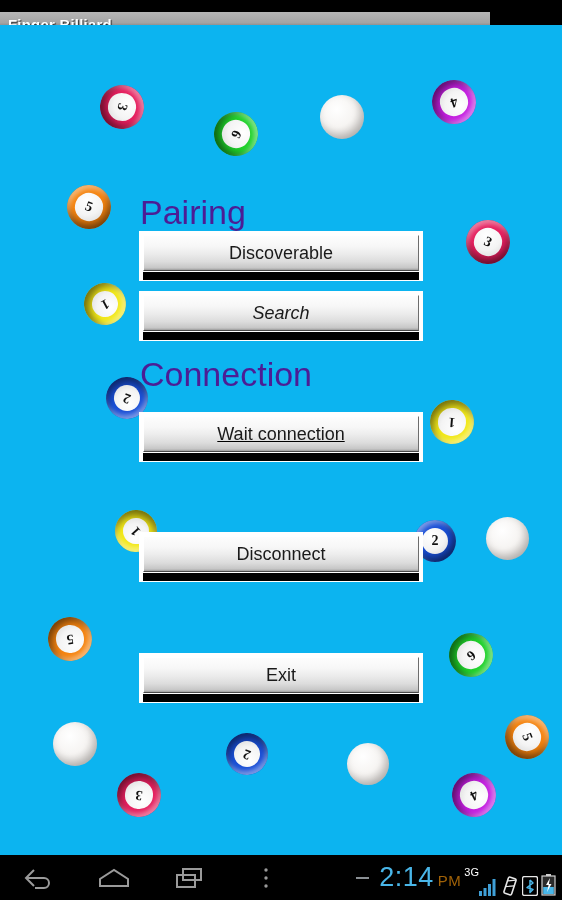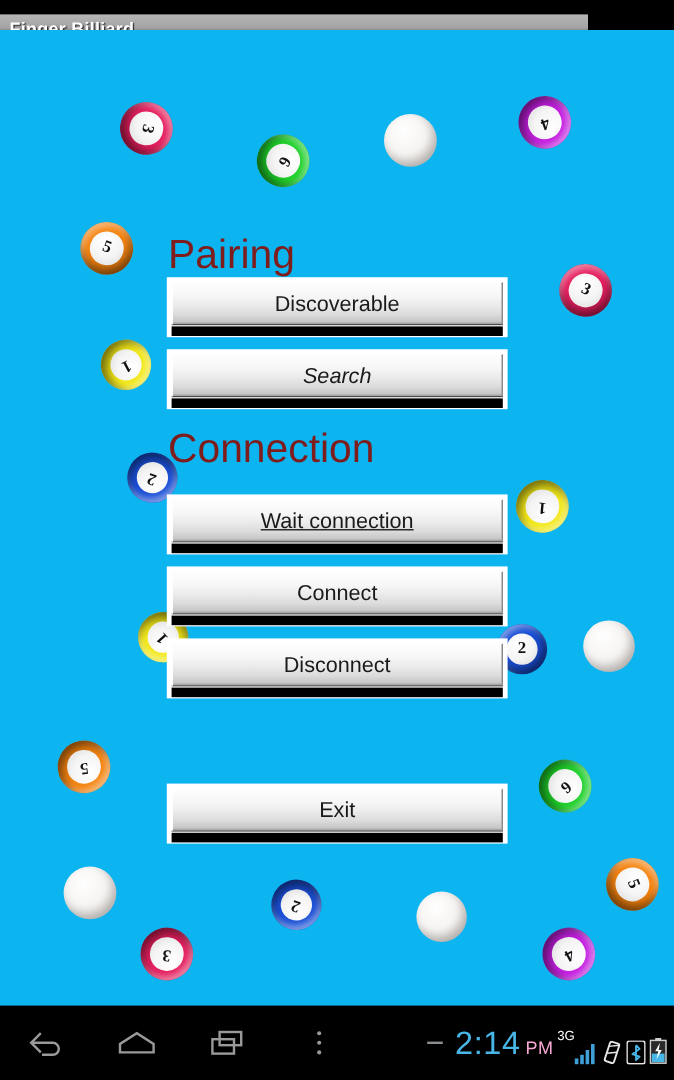--- a/index.html
+++ b/index.html
@@ -75,21 +75,21 @@
   }
   .ball.cue {
     background: radial-gradient(circle at 38% 32%, #ffffff 0%, #f6f4f2 45%, #ddd9d6 78%, #c9c4c0 100%);
     box-shadow: inset -3px -4px 8px rgba(0,0,0,0.20);
   }
 
   
   .section-heading {
     position: absolute;
     font-size: 34px;
-    color: #7f1d1d;
+    color: #4c1d95;
     font-family: "Liberation Sans", sans-serif;
     line-height: 1;
     white-space: nowrap;
   }
 
   
   .game-button {
     position: absolute;
     width: 282px;
     left: 140px;
@@ -125,21 +125,21 @@
     height: 8px;
     background: #000000;
   }
   .game-button .face { z-index: 1; }
 
   
   #nav-bar {
     position: absolute;
     left: 0; bottom: 0;
     width: 562px;
-    height: 62px;
+    height: 45px;
     background: #000000;
     display: flex;
     align-items: center;
   }
   .nav-btn {
     width: 76px;
     height: 45px;
     display: flex;
     align-items: center;
     justify-content: center;
@@ -165,21 +165,21 @@
     color: #49b6e8;
     font-family: "Liberation Sans", sans-serif;
     letter-spacing: 0.5px;
     line-height: 1;
     display: flex;
     align-items: baseline;
   }
   #clock .ampm {
     font-size: 15px;
     margin-left: 4px;
-    color: #f9a8d4;
+    color: #a16207;
   }
   .status-icon {
     display: flex;
     align-items: flex-end;
     justify-content: center;
     height: 45px;
   }
   #net-type {
     font-size: 11px;
     color: #ffffff;
@@ -263,23 +263,20 @@
     </div>
 
     <div class="game-button" style="top:267px;font-style:italic;">
       <div class="face">Search</div>
     </div>
 
     <div class="game-button" style="top:388px;text-decoration:underline;">
       <div class="face">Wait connection</div>
     </div>
 
-    <div class="game-button" style="top:448px;">
-      <div class="face">Connect</div>
-    </div>
 
     <div class="game-button" style="top:629px;">
       <div class="face">Exit</div>
     </div>
 
     <div class="game-button" style="top:508px;">
       <div class="face">Disconnect</div>
     </div>
 
   </div>

